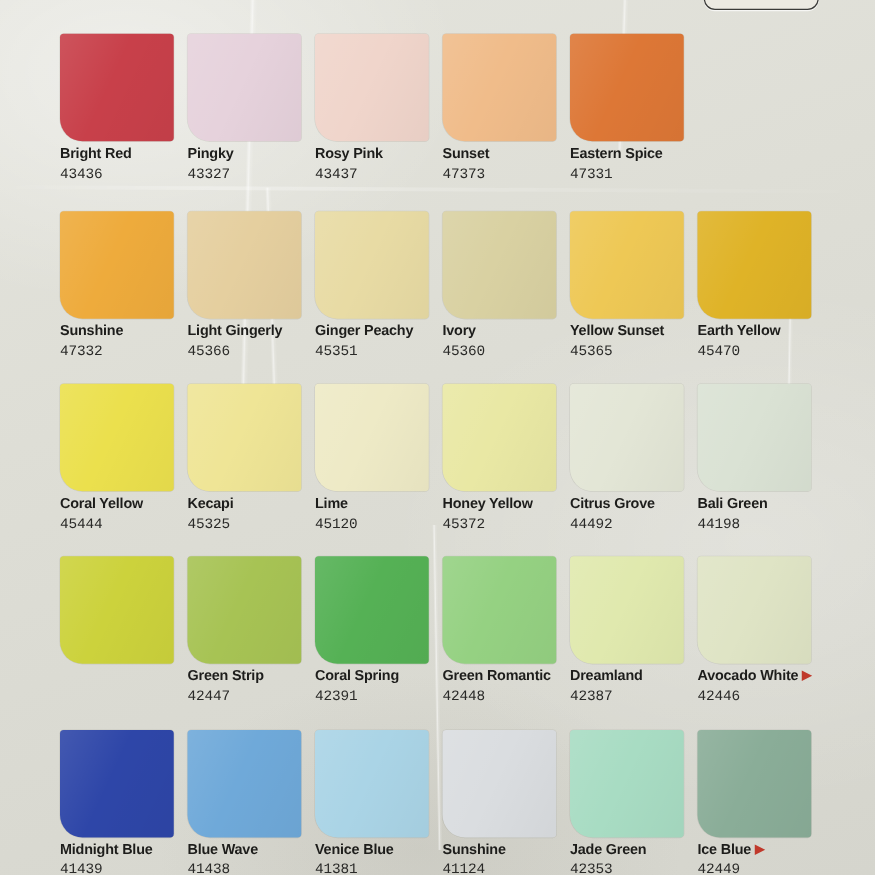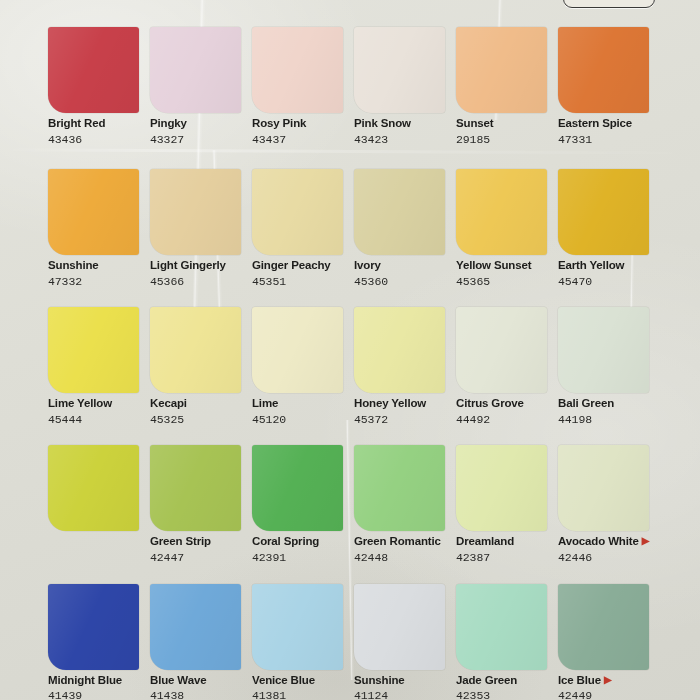--- a/index.html
+++ b/index.html
@@ -165,31 +165,24 @@
           </div>
         </div>
         <div class="cell">
           <div class="chip" style="background: rgb(240, 213, 203);"></div>
           <div class="meta">
             <div class="cname">Rosy Pink</div>
             <div class="ccode">43437</div>
           </div>
         </div>
         <div class="cell">
-          <div class="chip" style="background: rgb(233, 226, 218);"></div>
-          <div class="meta">
-            <div class="cname">Pink Snow</div>
-            <div class="ccode">43423</div>
-          </div>
-        </div>
-        <div class="cell">
           <div class="chip" style="background: rgb(240, 188, 138);"></div>
           <div class="meta">
             <div class="cname">Sunset</div>
-            <div class="ccode">29185</div>
+            <div class="ccode">47373</div>
           </div>
         </div>
         <div class="cell">
           <div class="chip" style="background: rgb(221, 119, 54);"></div>
           <div class="meta">
             <div class="cname">Eastern Spice</div>
             <div class="ccode">47331</div>
           </div>
         </div>
       </div>
@@ -234,21 +227,21 @@
           <div class="meta">
             <div class="cname">Earth Yellow</div>
             <div class="ccode">45470</div>
           </div>
         </div>
       </div>
       <div class="row r3">
         <div class="cell">
           <div class="chip" style="background: rgb(235, 224, 77);"></div>
           <div class="meta">
-            <div class="cname">Lime Yellow</div>
+            <div class="cname">Coral Yellow</div>
             <div class="ccode">45444</div>
           </div>
         </div>
         <div class="cell">
           <div class="chip" style="background: rgb(239, 229, 150);"></div>
           <div class="meta">
             <div class="cname">Kecapi</div>
             <div class="ccode">45325</div>
           </div>
         </div>

